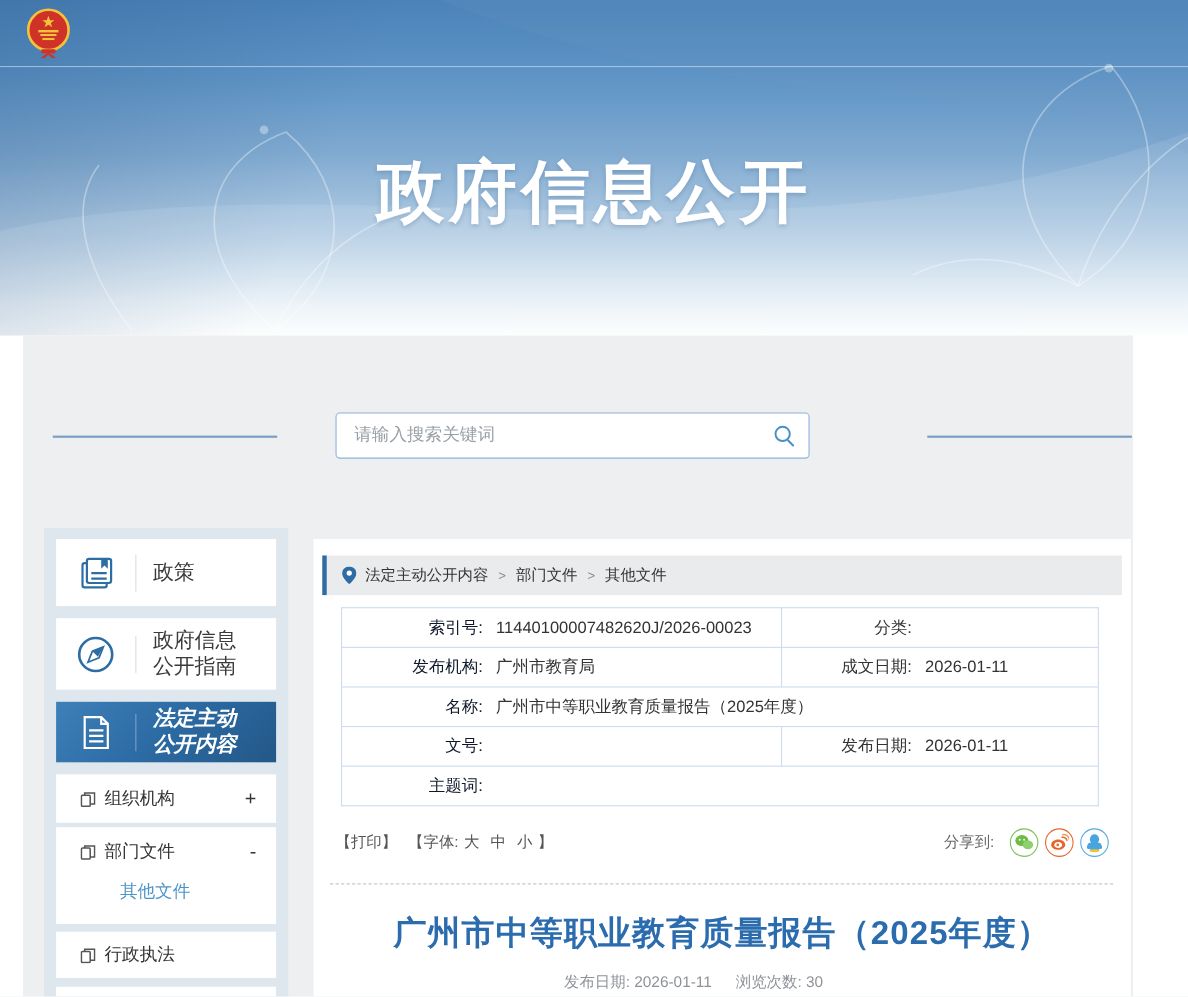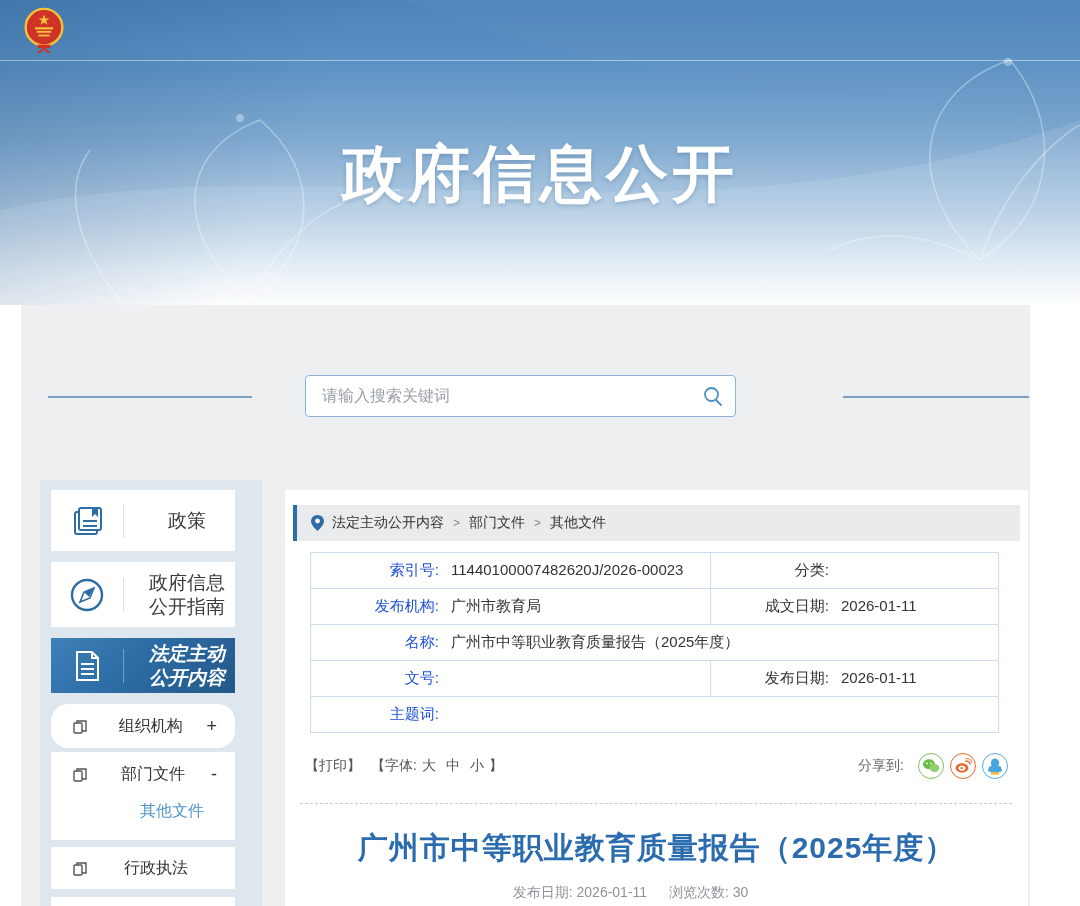--- a/index.html
+++ b/index.html
@@ -39,21 +39,21 @@
     display:flex;align-items:center;
   }
   .searchbox input{
     flex:1;border:none;outline:none;background:transparent;
     font-size:16px;color:#333;padding:0 12px 0 16px;
     font-family:"Liberation Sans","DejaVu Sans",sans-serif;
   }
   .searchbox input::placeholder{color:#9aa0a6;}
   .searchbox .sbtn{width:44px;height:40px;border:none;background:transparent;cursor:pointer;display:flex;align-items:center;justify-content:center;}
   
-  .card{position:absolute;left:51px;width:184px;background:#ffffff;box-sizing:border-box;text-align:center;}
+  .card{position:absolute;left:51px;width:200px;background:#ffffff;box-sizing:border-box;}
   .nav-item{display:flex;align-items:center;}
   .nav-item .ic{width:72px;display:flex;justify-content:center;align-items:center;}
   .nav-item .vdiv{width:1px;height:34px;background:#d8dee4;}
   .nav-item .lab{flex:1;padding-left:15px;font-size:19px;color:#3a3a3a;line-height:1.25;}
   .nav-item.active{background:linear-gradient(135deg,#3f80b8 0%,#2d6ca5 45%,#235888 100%);}
   .nav-item.active .vdiv{background:rgba(255,255,255,.35);}
   .nav-item.active .lab{color:#ffffff;font-weight:bold;}
   .sub-row{display:flex;align-items:center;height:44px;padding:0 18px 0 22px;box-sizing:border-box;}
   .sub-row .sic{margin-right:8px;display:flex;}
   .sub-row .slab{flex:1;font-size:16px;color:#333;}
@@ -65,21 +65,21 @@
     position:absolute;left:8px;top:15px;width:727px;height:36px;background:#e9ebed;
     border-left:4px solid #2d6ca5;box-sizing:border-box;
     display:flex;align-items:center;font-size:14px;color:#333;
   }
   .crumb .pin{margin:0 8px 0 14px;display:flex;}
   .crumb .sep{margin:0 9px;color:#888;font-size:12px;}
   .crumb .bc{color:#333;}
   
   .meta{position:absolute;left:25px;top:62px;width:688px;border-collapse:collapse;table-layout:fixed;}
   .meta td{border:1px solid #cadcee;height:35px;font-size:15px;color:#333;padding:0;}
-  .meta .lbl{display:inline-block;width:128px;text-align:right;color:#1d4ed8;}
+  .meta .lbl{display:inline-block;width:128px;text-align:right;color:#0f172a;}
   .meta .lbl2{display:inline-block;width:118px;text-align:right;color:#333;}
   .meta .val{margin-left:12px;color:#333;}
   
   .printbar{position:absolute;left:20px;top:262px;width:703px;height:28px;display:flex;align-items:center;font-size:14px;color:#555;}
   .printbar .pseg{margin-right:10px;cursor:pointer;}
   .printbar .fsz{margin:0 5px;cursor:pointer;color:#555;}
   .printbar .spacer{flex:1;}
   .share-label{color:#666;margin-right:8px;}
   .share-ic{width:26px;height:26px;border-radius:50%;margin-left:6px;background:#fff;display:flex;align-items:center;justify-content:center;box-sizing:border-box;cursor:pointer;}
   .share-ic.wx{border:1px solid #7cc05a;}
@@ -183,21 +183,21 @@
       <path d="M22 4 V10 H28"></path>
       <line x1="11" y1="16" x2="24" y2="16"></line>
         <line x1="11" y1="21" x2="24" y2="21"></line>
         <line x1="11" y1="26" x2="24" y2="26"></line>
     </svg>
   </span>
   <span class="vdiv"></span>
   <span class="lab"><span>法定主动</span><br><span>公开内容</span></span>
 </div>
 
-<div class="card" style="top:704px;height:44px;border-radius:17px;">
+<div class="card" style="top:704px;height:44px;">
   <div class="sub-row">
     <span class="sic">
       <svg width="14" height="15" viewBox="0 0 14 15" fill="none" stroke="#555" stroke-width="1.4">
         <rect x="1" y="4" width="8" height="10" rx="1"></rect>
           <path d="M4 4 V2 H13 V12 H9"></path>
       </svg>
     </span>
     <span class="slab">组织机构</span>
     <span class="tog">+</span>
   </div>

